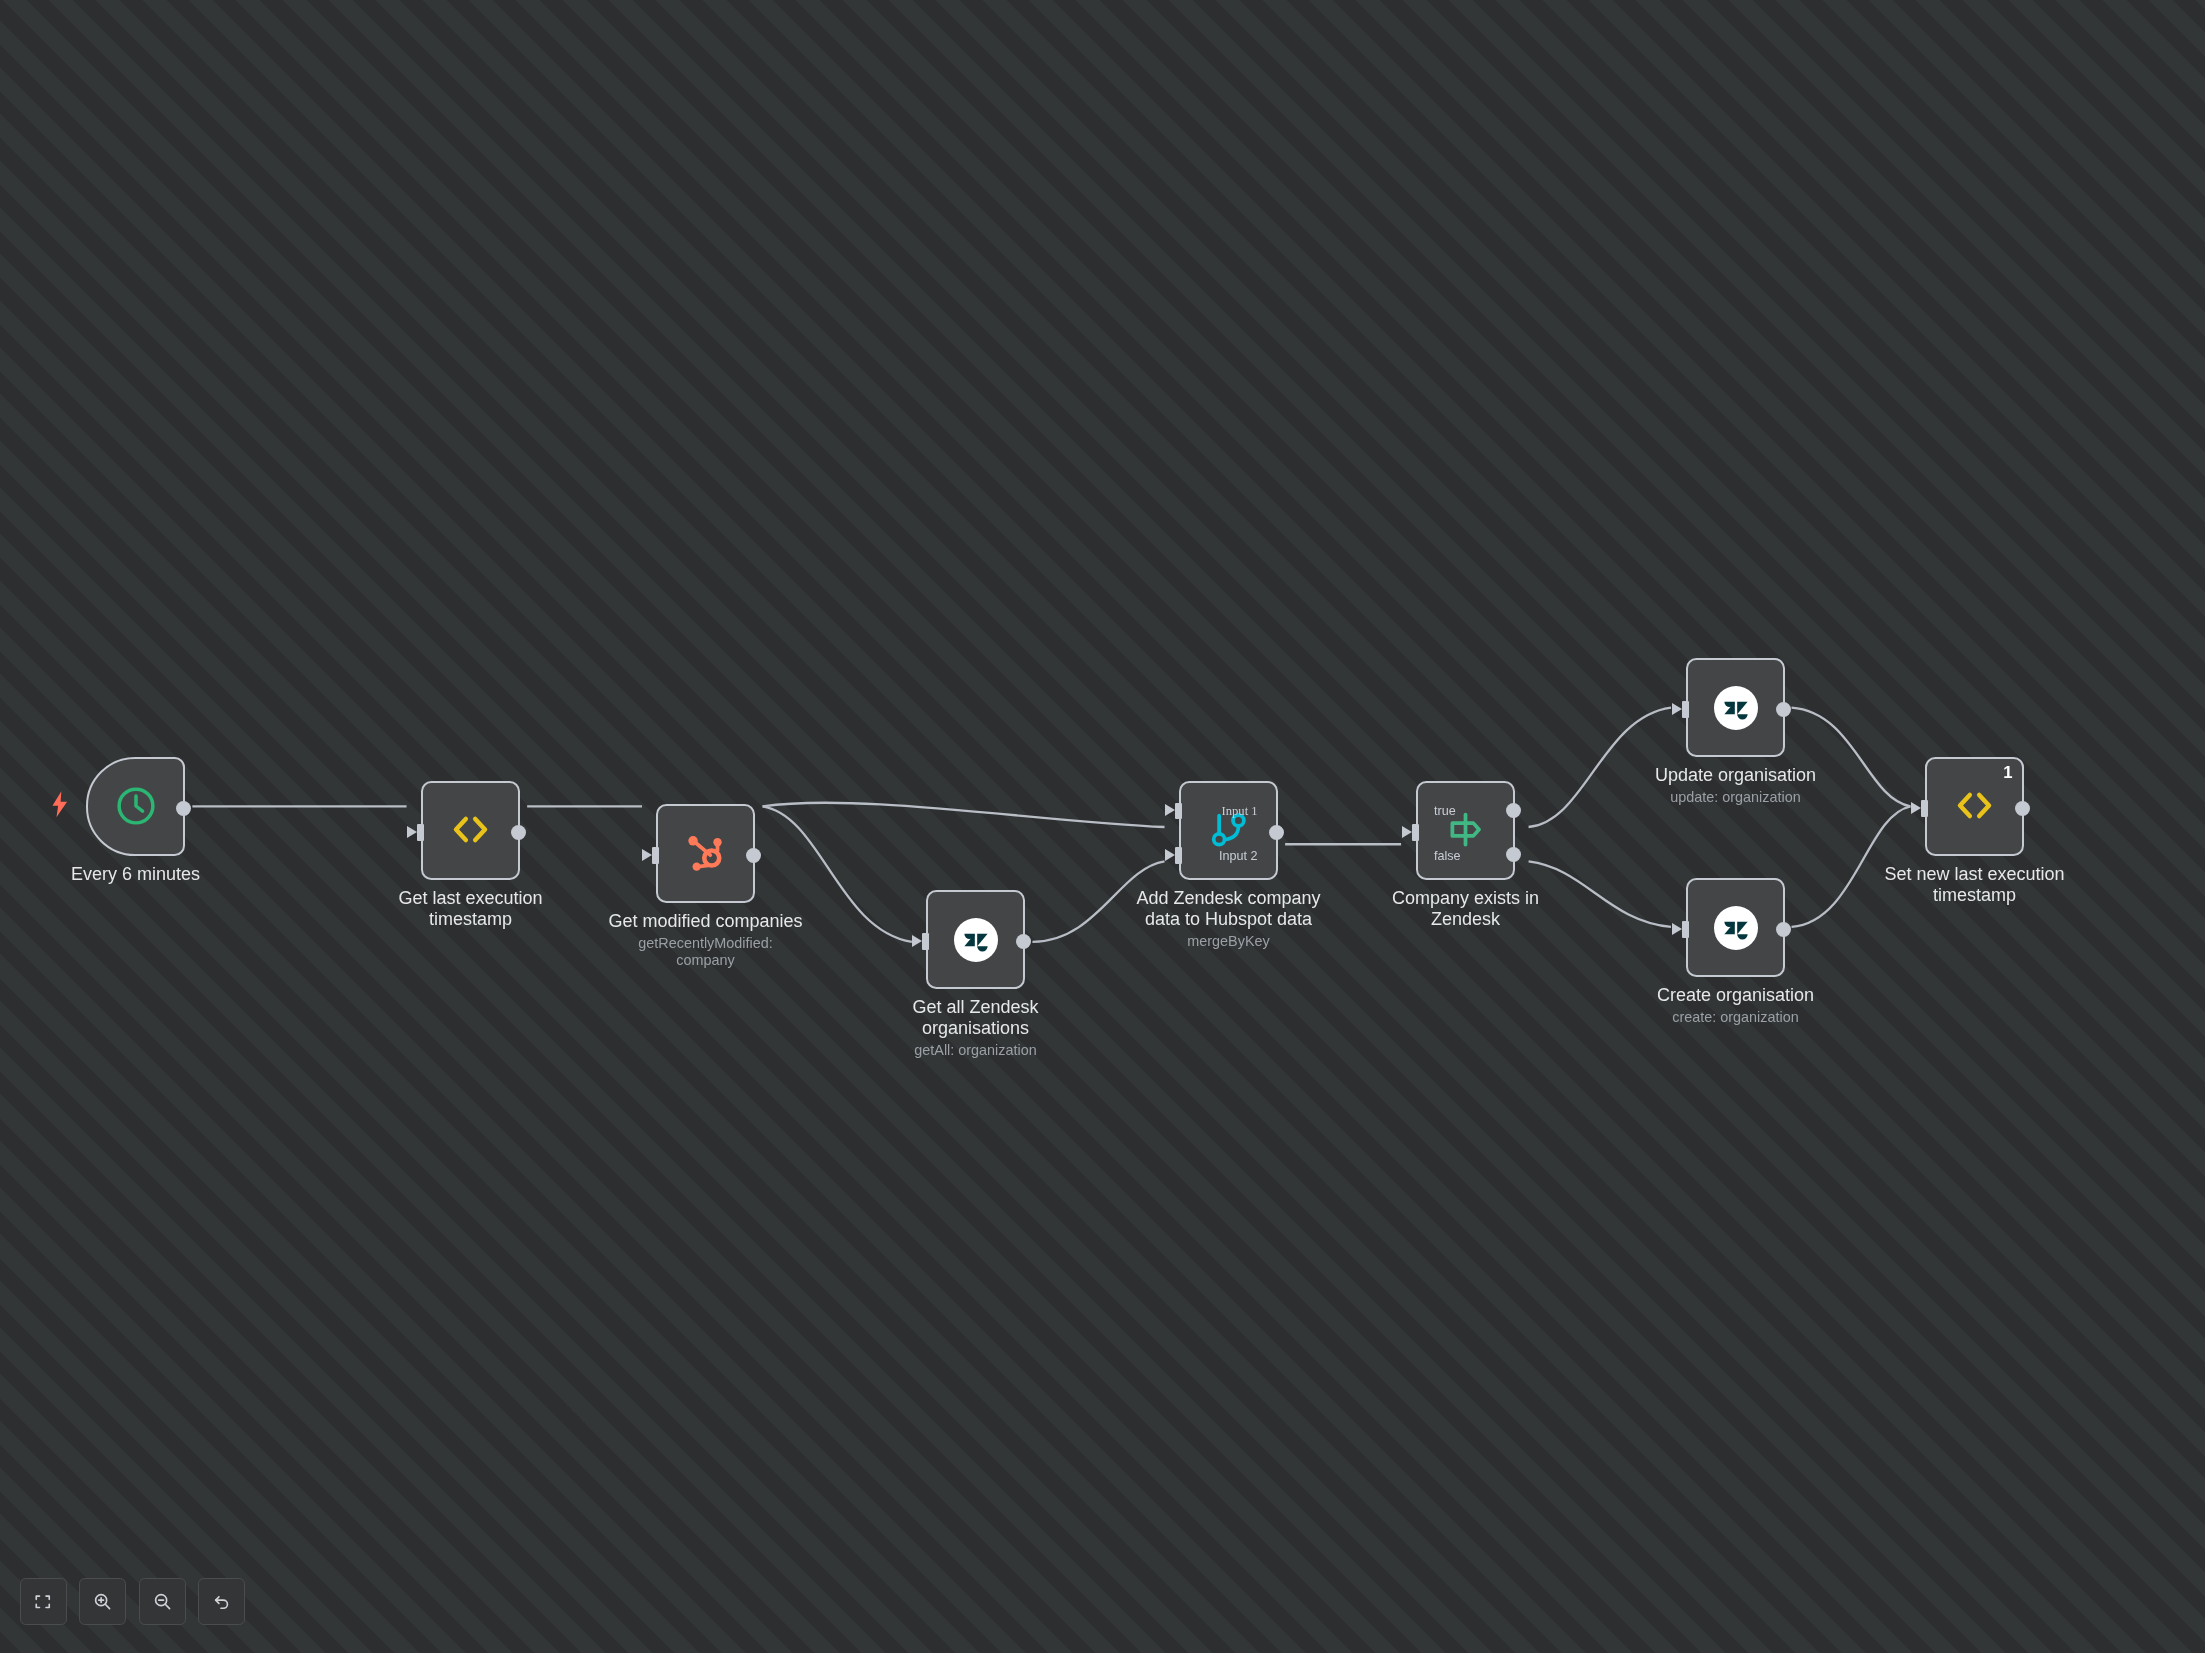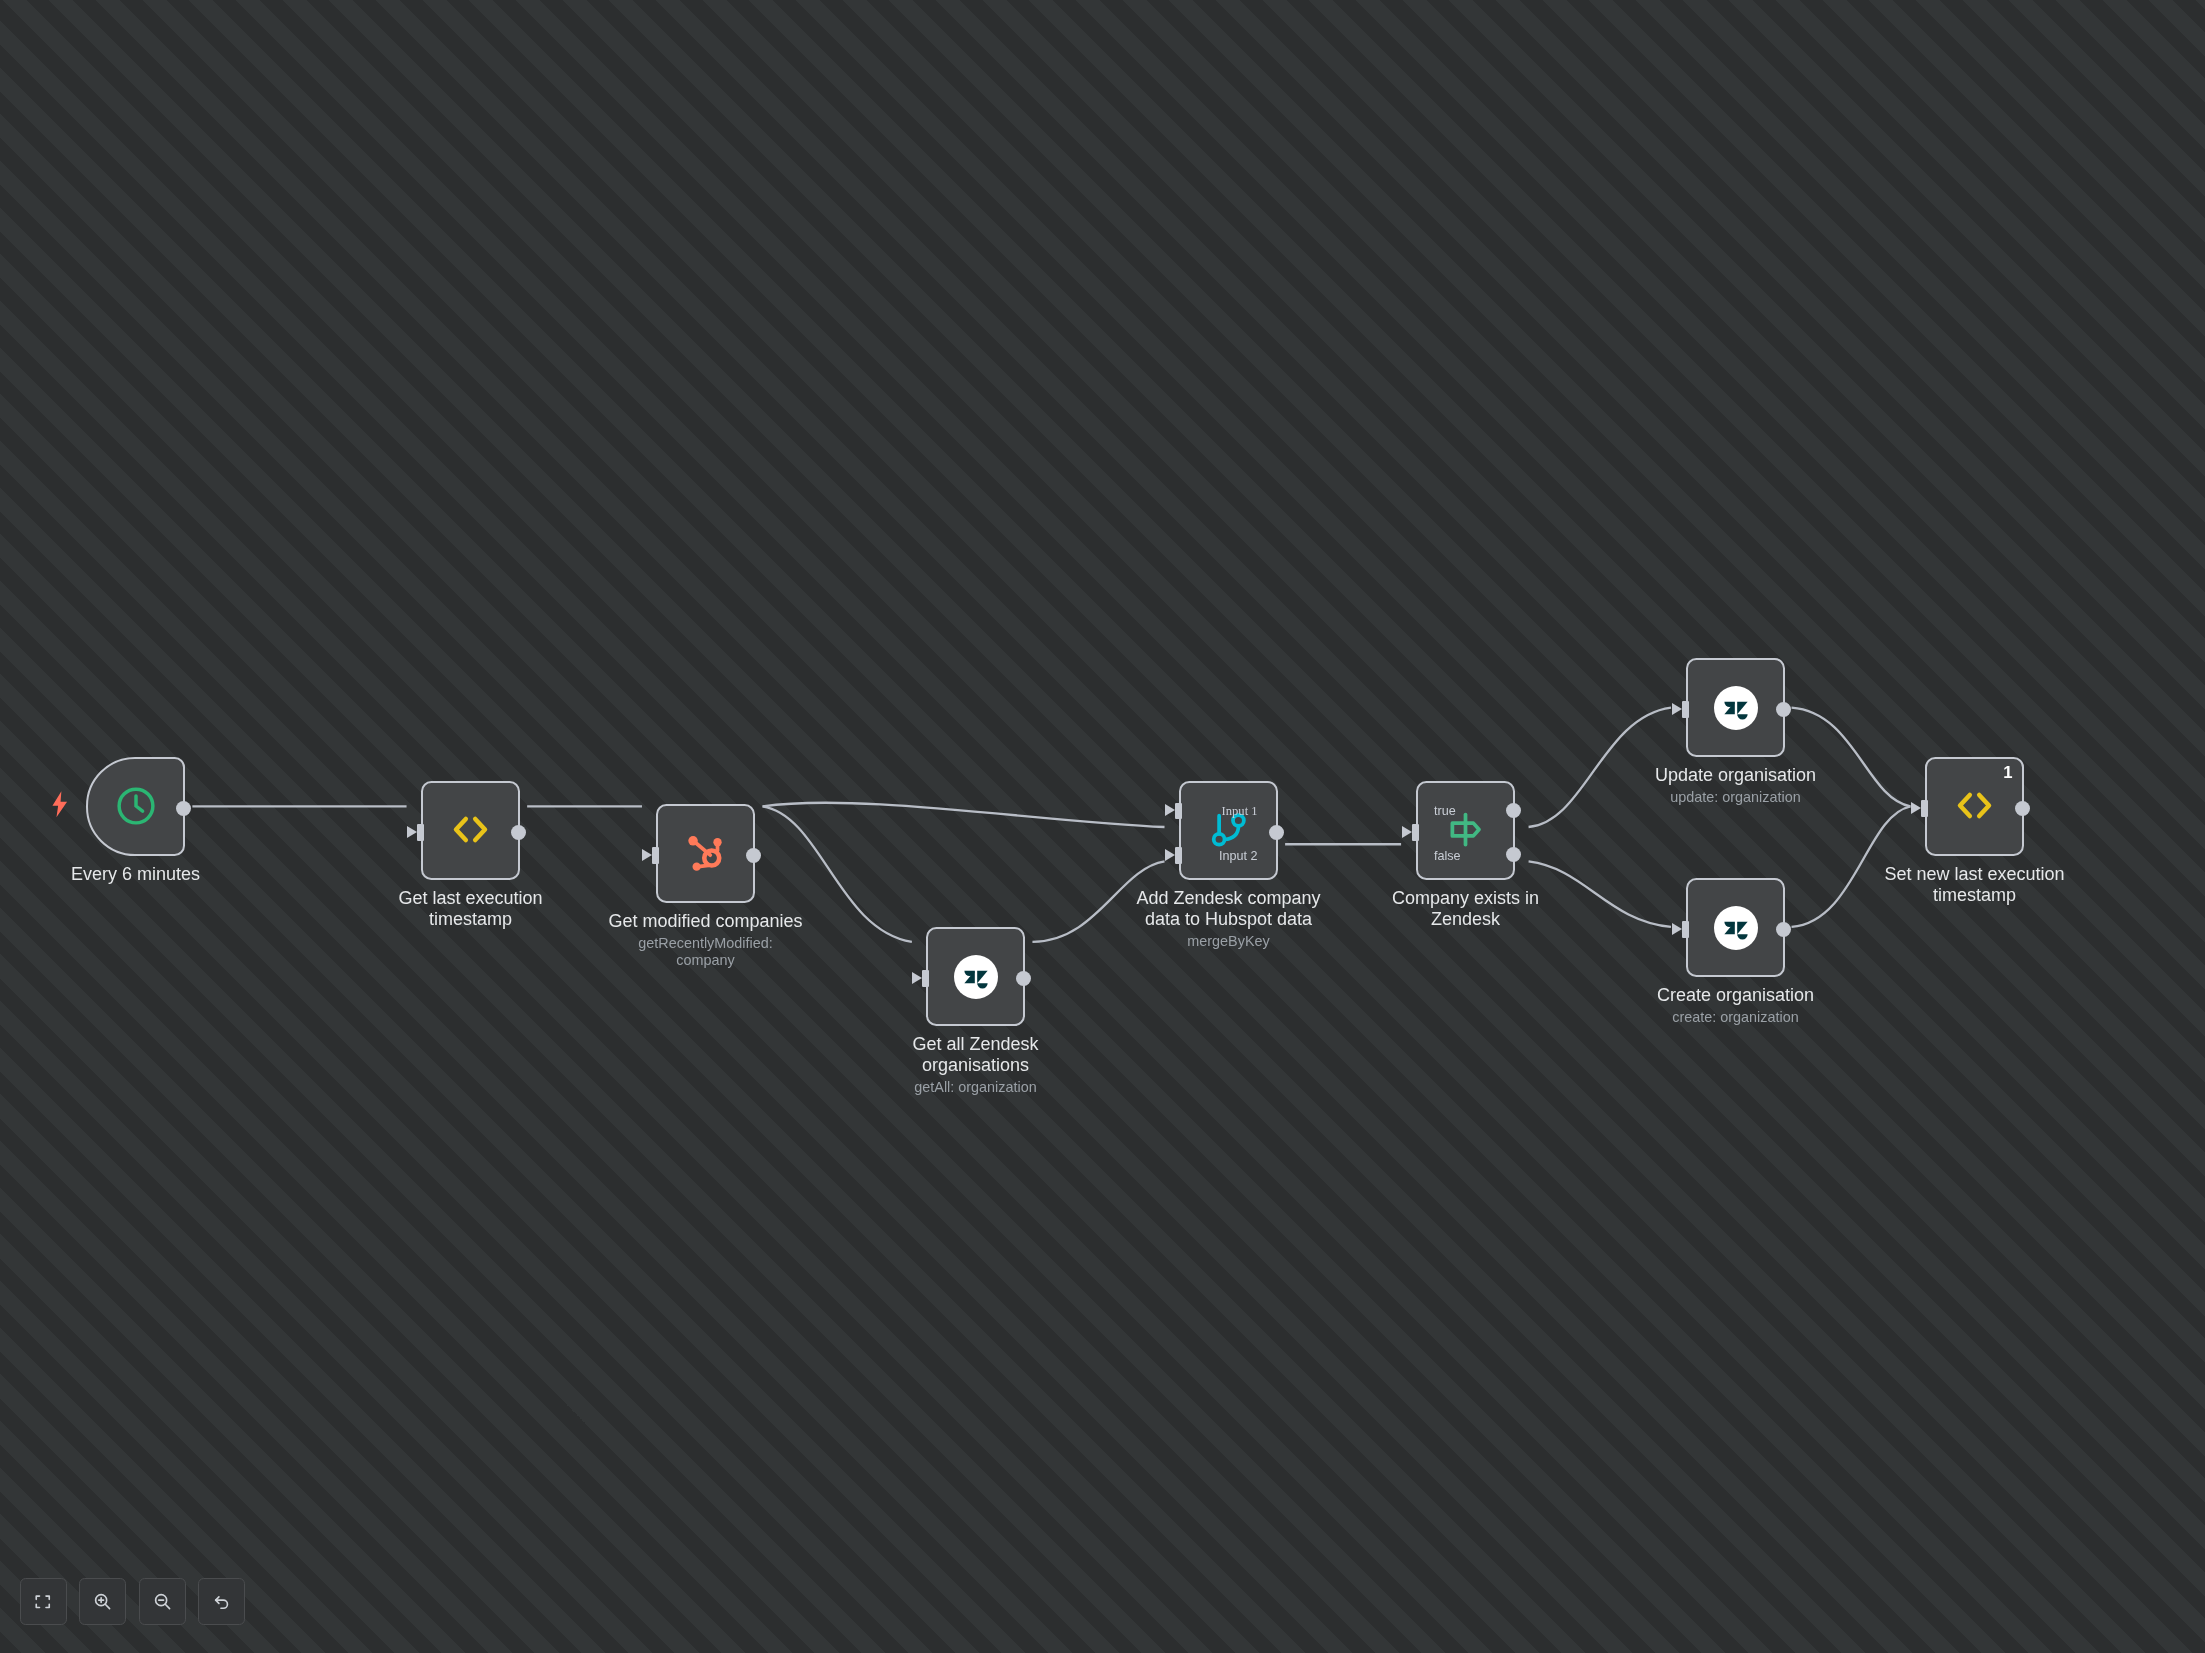--- a/index.html
+++ b/index.html
@@ -272,21 +272,21 @@
       </span>
       <div class="port-in"></div>
       <div class="port-out"></div>
     </div>
     <div class="node-caption">
       <div class="node-title">Get modified companies</div>
       <div class="node-subtitle">getRecentlyModified: company</div>
     </div>
   </div>
 
-  <div class="node" style="left:926px; top:927px;">
+  <div class="node" style="left:926px; top:890px;">
     <div class="node-box">
       <span class="zendesk-badge">
         <svg width="30" height="30" viewBox="0 0 40 40">
           <path d="M18.4 11.6 V28.4 L4.5 28.4 Z" fill="#03363d"></path>
           <path d="M4.5 11.6 H18.4 A6.95 6.95 0 0 1 4.5 11.6 Z" fill="#03363d"></path>
           <path d="M21.6 28.4 V11.6 L35.5 11.6 Z" fill="#03363d"></path>
           <path d="M35.5 28.4 H21.6 A6.95 6.95 0 0 0 35.5 28.4 Z" fill="#03363d"></path>
         </svg>
       </span>
       <div class="port-in"></div>

